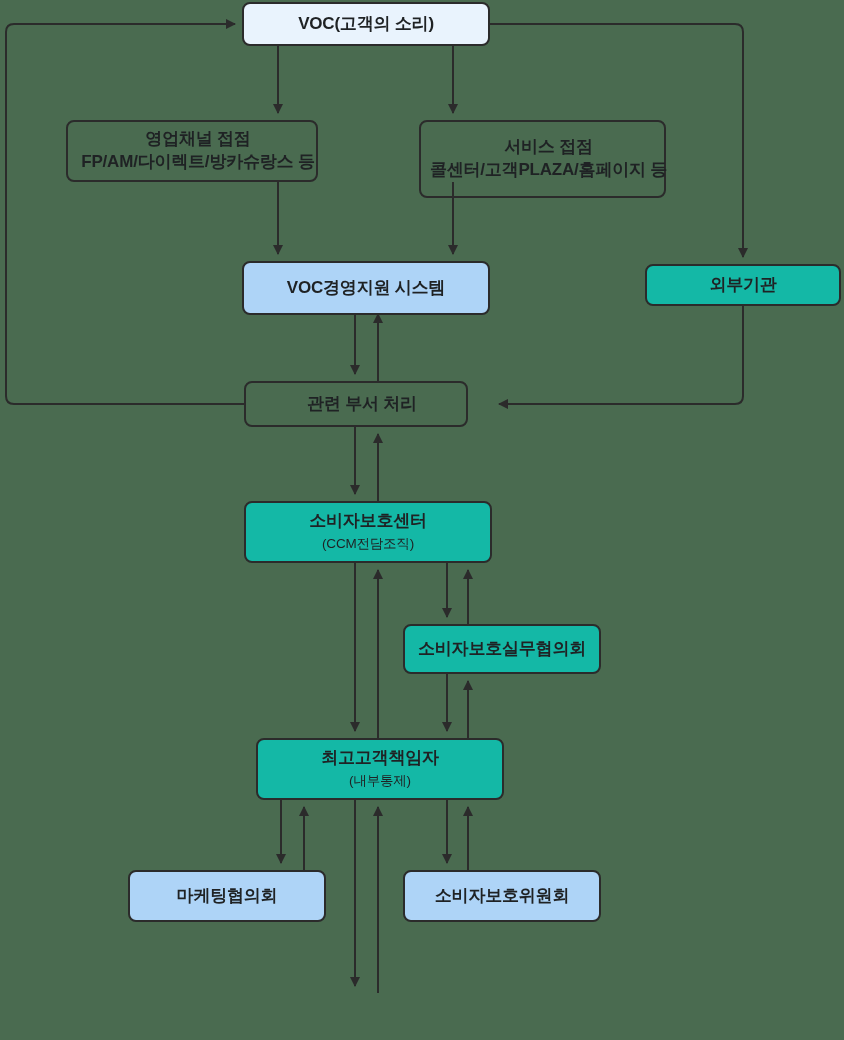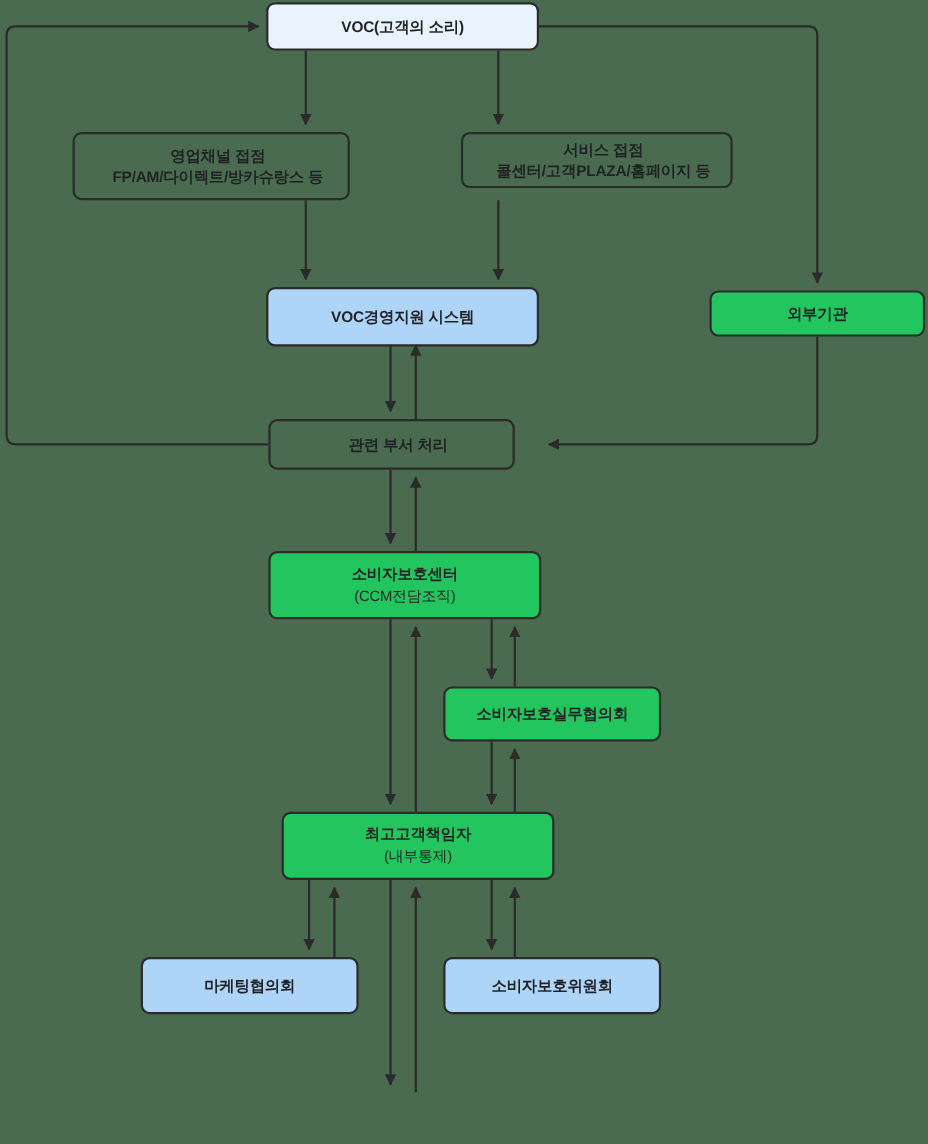--- a/index.html
+++ b/index.html
@@ -31,35 +31,35 @@
     display: flex;
     flex-direction: column;
     align-items: center;
     justify-content: center;
     text-align: center;
     color: #1f2224;
     line-height: 1.35;
     z-index: 2;
   }
   .node .l1 {
-    font-size: 14px;
+    font-size: 17px;
     font-weight: bold;
     letter-spacing: -0.2px;
     white-space: nowrap;
   }
   .node .l2 {
     font-size: 13.5px;
     font-weight: normal;
     letter-spacing: -0.2px;
     white-space: nowrap;
     margin-top: 2px;
   }
   .fill-lightblue { background: #e9f3fd; }
   .fill-blue      { background: #aed4f7; }
-  .fill-gray      { background: #22c55e; }
+  .fill-gray      { background: #14b8a6; }
   .fill-none      { background: transparent; padding-left: 12px; }
 </style>
 </head>
 <body>
 
 <div id="canvas">
 
   <svg id="edge-layer" viewBox="0 0 844 1040" width="844" height="1040" xmlns="http://www.w3.org/2000/svg">
     <defs>
       <marker id="ah" viewBox="0 0 10 10" refX="9" refY="5" markerWidth="5.2" markerHeight="5.2" orient="auto-start-reverse">
@@ -112,21 +112,21 @@
 
   <div class="node fill-lightblue" style="left:242px; top:2px; width:248px; height:44px;">
     <div class="l1">VOC(고객의 소리)</div>
   </div>
 
   <div class="node fill-none" style="left:66px; top:120px; width:252px; height:62px;">
     <div class="l1">영업채널 접점</div>
     <div class="l1">FP/AM/다이렉트/방카슈랑스 등</div>
   </div>
 
-  <div class="node fill-none" style="left:419px; top:120px; width:247px; height:51px;">
+  <div class="node fill-none" style="left:419px; top:120px; width:247px; height:78px;">
     <div class="l1">서비스 접점</div>
     <div class="l1">콜센터/고객PLAZA/홈페이지 등</div>
   </div>
 
   <div class="node fill-blue" style="left:242px; top:261px; width:248px; height:54px;">
     <div class="l1">VOC경영지원 시스템</div>
   </div>
 
   <div class="node fill-gray" style="left:645px; top:264px; width:196px; height:42px;">
     <div class="l1">외부기관</div>

